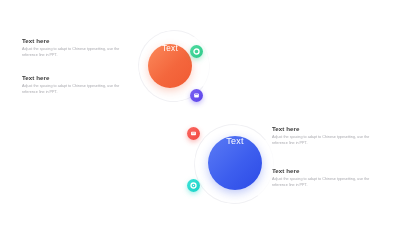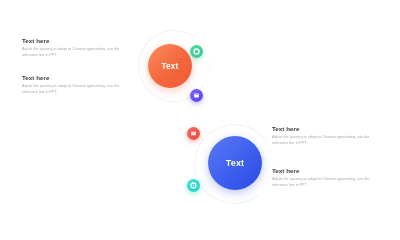--- a/index.html
+++ b/index.html
@@ -54,24 +54,24 @@
   }
   .ring {
     position: absolute;
     border-radius: 50%;
     box-sizing: border-box;
   }
   .main-circle {
     position: absolute;
     border-radius: 50%;
     display: flex;
-    align-items: center;
+    align-items: flex-start;
     justify-content: center;
     color: #ffffff;
-    font-weight: bold;
+    font-weight: normal;
     letter-spacing: 0.2px;
   }
 
   
   #group-orange { left: 134px; top: 26px; width: 80px; height: 80px; }
   #ring-orange {
     left: 4px; top: 4px; width: 72px; height: 72px;
     border: 1.4px solid #f1f1f4;
     border-right-color: #fbfbfc;
     transform: rotate(-10deg);

